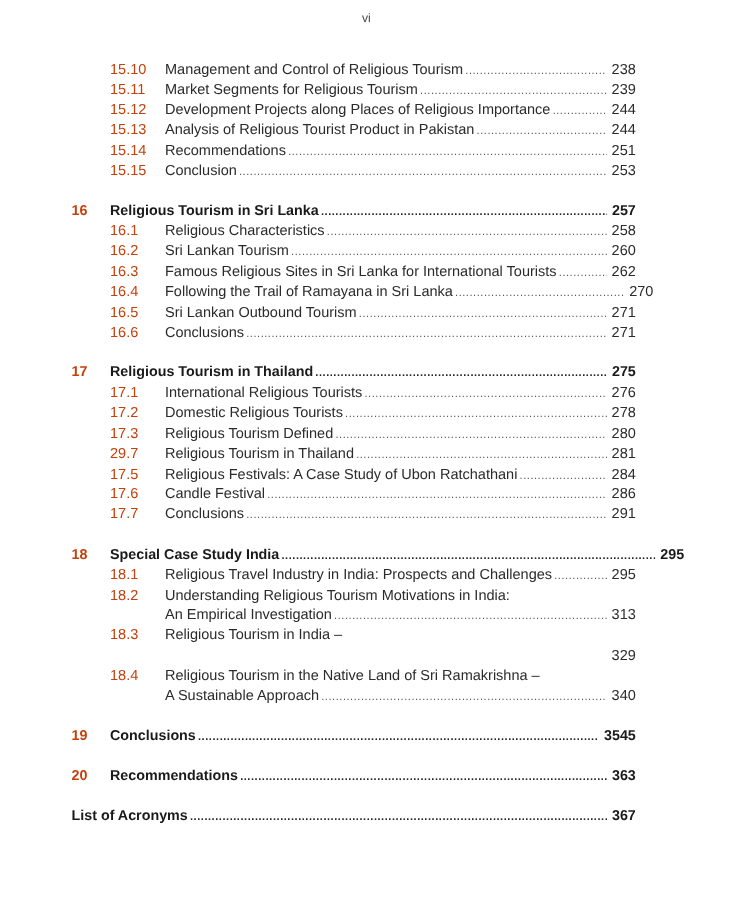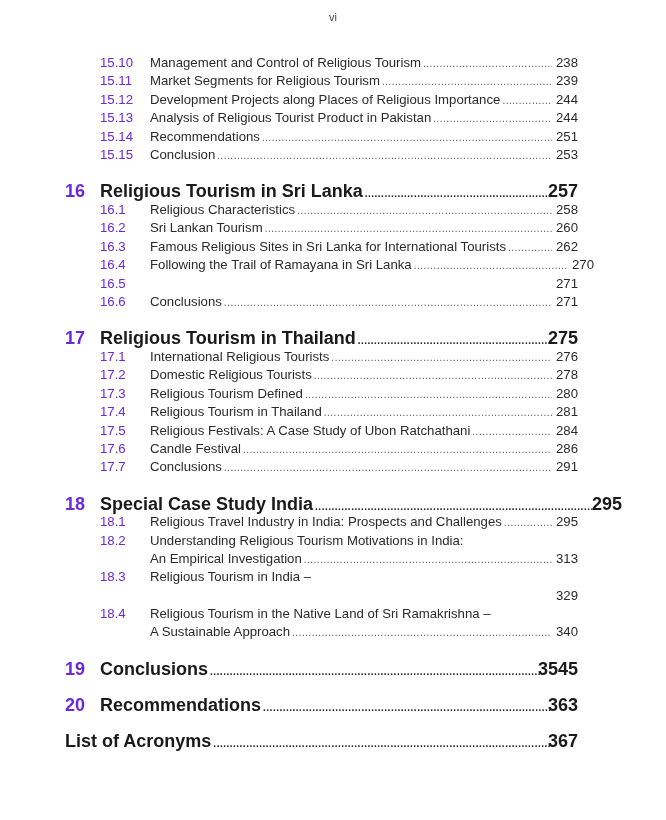--- a/index.html
+++ b/index.html
@@ -10,38 +10,38 @@
   }
   .page-num {
     position: absolute; top: 11px; left: 0; width: 666px; text-align: center;
     font-size: 11px; color: #444;
   }
   .toc { position: absolute; left: 0; top: 0; width: 666px; }
   .row {
     position: absolute; left: 0; width: 666px; height: 18px;
     font-size: 13.2px; line-height: 18px; white-space: nowrap;
   }
-  .row .num { position: absolute; left: 100px; top: 0; color: #6d28d9; }
+  .row .num { position: absolute; left: 100px; top: 0; color: #c2410c; }
   .row .title-wrap {
     position: absolute; left: 150px; right: 88px; top: 0;
     display: flex; align-items: baseline; overflow: hidden;
   }
   .row .title { flex: 0 0 auto; padding-right: 2px; }
   .row .leader {
     flex: 1 1 auto; overflow: hidden; white-space: nowrap;
     color: #555; letter-spacing: 0.5px; font-size: 10px;
   }
   .row .leader::before {
     content: "................................................................................................................................................................................................................................";
   }
   .row .pg { position: absolute; right: 88px; top: 0; text-align: right; width: 40px; }
   .row .pg { right: 88px; }
   
   .row.sub .title-wrap { right: 114px; }
-  .row.chapter { font-weight: bold; color: #1a1a1a; font-size: 18px; }
+  .row.chapter { font-weight: bold; color: #1a1a1a; font-size: 13px; }
   .row.chapter .num { left: 65px; }
   .row.chapter .title-wrap { left: 100px; right: 114px; }
   .row.chapter .leader { color: #222; font-weight: bold; }
   .row.nonum .title-wrap { left: 65px; }
   .row.cont .title-wrap { right: 114px; }
   .row.pg-wide .title-wrap { right: 122px; }
 </style>
 </head>
 <body>
 
@@ -131,20 +131,24 @@
     <div class="row sub" style="top: 256px; padding-left: 16px;">
       <span class="num">16.4</span>
       <span class="title-wrap">
         <span class="title">Following the Trail of Ramayana in Sri Lanka</span>
         <span class="leader"></span>
       </span>
       <span class="pg">270</span>
     </div>
     <div class="row sub" style="top: 275px;">
       <span class="num">16.5</span>
+      <span class="title-wrap">
+        <span class="title">Sri Lankan Outbound Tourism</span>
+        <span class="leader"></span>
+      </span>
       <span class="pg">271</span>
     </div>
     <div class="row sub" style="top: 293px;">
       <span class="num">16.6</span>
       <span class="title-wrap">
         <span class="title">Conclusions</span>
         <span class="leader"></span>
       </span>
       <span class="pg">271</span>
     </div>
@@ -174,21 +178,21 @@
     </div>
     <div class="row sub" style="top: 385px;">
       <span class="num">17.3</span>
       <span class="title-wrap">
         <span class="title">Religious Tourism Defined</span>
         <span class="leader"></span>
       </span>
       <span class="pg">280</span>
     </div>
     <div class="row sub" style="top: 403px;">
-      <span class="num">17.4</span>
+      <span class="num">29.7</span>
       <span class="title-wrap">
         <span class="title">Religious Tourism in Thailand</span>
         <span class="leader"></span>
       </span>
       <span class="pg">281</span>
     </div>
     <div class="row sub" style="top: 422px;">
       <span class="num">17.5</span>
       <span class="title-wrap">
         <span class="title">Religious Festivals: A Case Study of Ubon Ratchathani</span>

